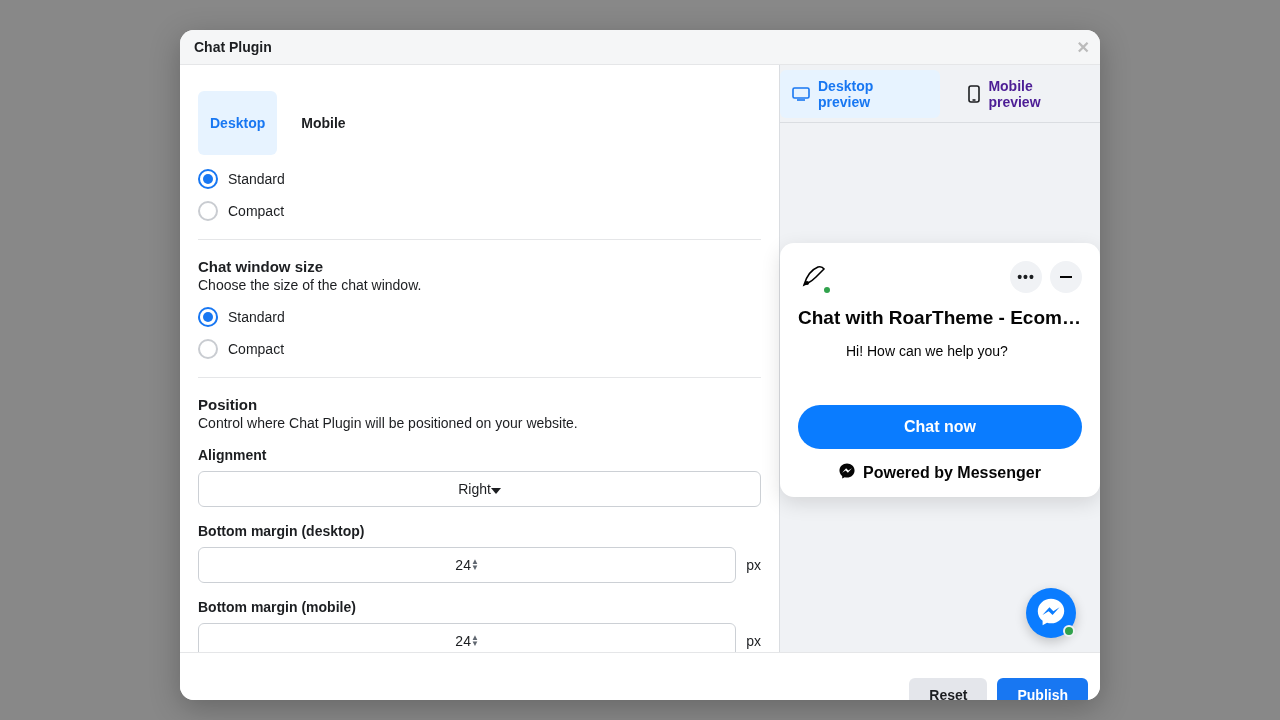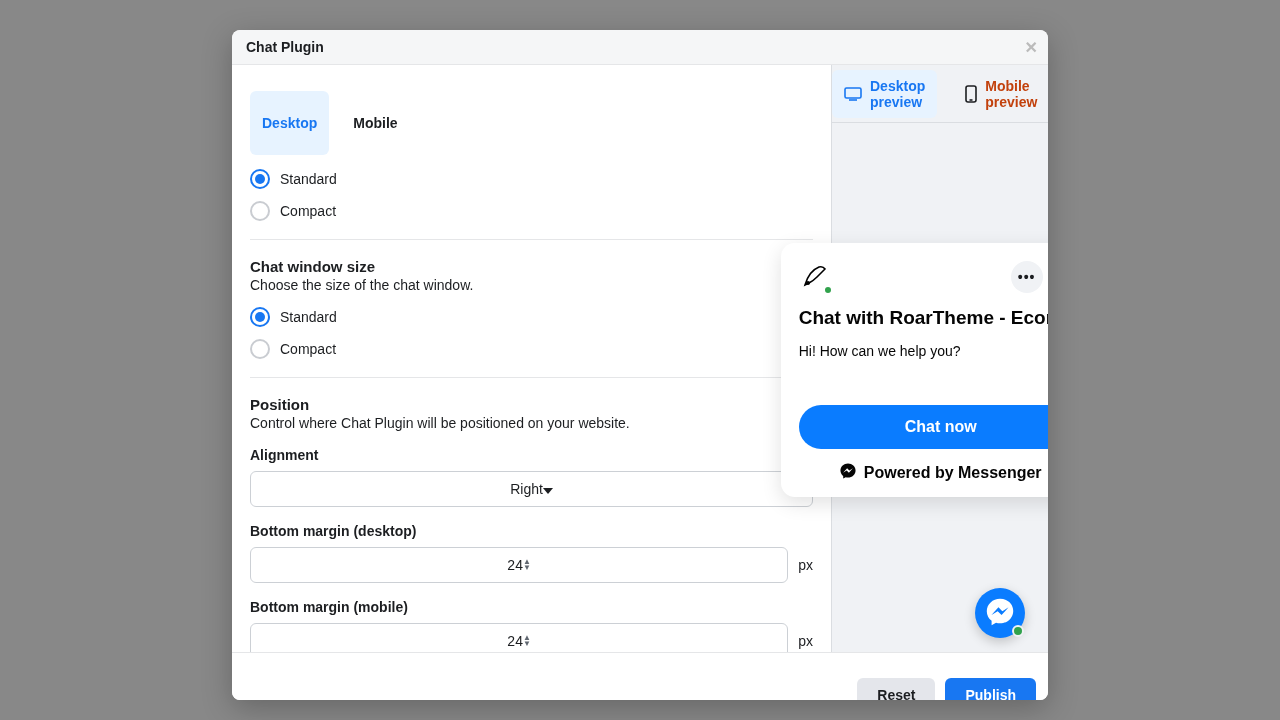--- a/index.html
+++ b/index.html
@@ -9,24 +9,24 @@
     font-family: Helvetica, Arial, sans-serif;
     font-size: 14px;
     color: #1c1e21;
     display: flex;
     align-items: flex-start;
     justify-content: center;
   }
   .modal {
     position: relative;
     margin-top: 30px;
-    width: 816px;
+    width: 920px;
     height: 670px;
     background: #fff;
-    border-radius: 8px;
+    border-radius: 14px;
     box-shadow: 0 8px 30px rgba(0,0,0,.25);
     display: flex;
     flex-direction: column;
     overflow: hidden;
   }
   .modal-header {
     height: 38px;
     background: #f5f6f7;
     border-bottom: 1px solid #e5e6e8;
     display: flex;
@@ -75,21 +75,21 @@
   }
   .toggle-btn {
     display: flex;
     align-items: center;
     gap: 8px;
     padding: 8px 12px;
     border-radius: 6px;
     font-weight: 600;
     font-size: 14px;
     cursor: pointer;
-    color: #c2410c;
+    color: #4c1d95;
   }
   .toggle-btn.active {
     background: #e7f3ff;
     color: #1877f2;
   }
   .toggle-btn svg { display:block; }
   .section-title {
     font-size: 15px;
     font-weight: 700;
     color: #1c1e21;
@@ -257,20 +257,21 @@
     color: #050505;
     margin-bottom: 14px;
     white-space: nowrap;
     overflow: hidden;
     text-overflow: ellipsis;
   }
   .chat-greeting {
     font-size: 14px;
     color: #050505;
     margin-bottom: 46px;
+    margin-left: 48px;
   }
   .chat-now-btn {
     width: 100%;
     height: 44px;
     background: #0a7cff;
     color: #fff;
     border: none;
     border-radius: 22px;
     font-size: 16px;
     font-weight: 600;

